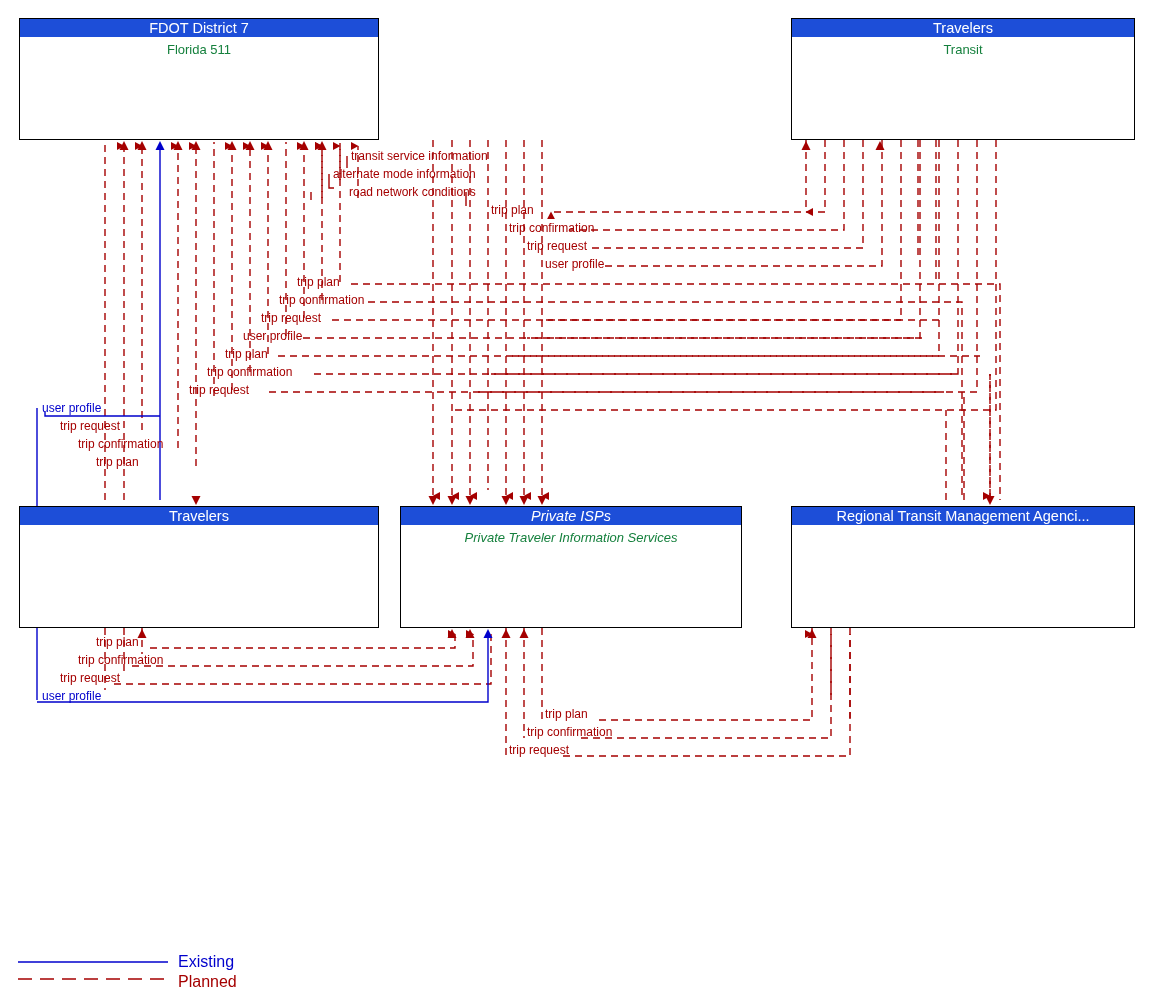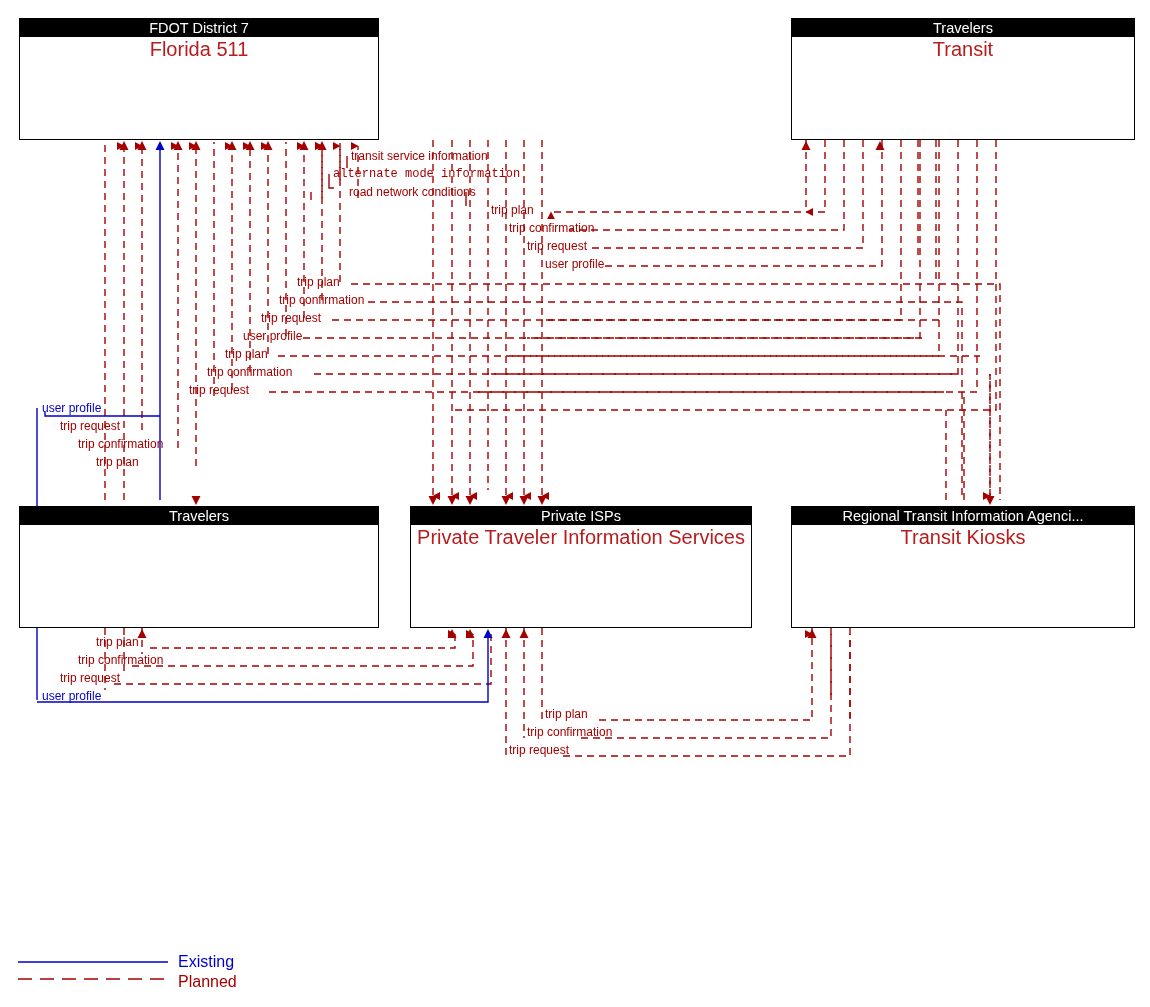--- a/index.html
+++ b/index.html
@@ -17,33 +17,33 @@
     background: #ffffff;
     overflow: hidden;
   }
   .node {
     position: absolute;
     border: 1px solid #000000;
     background: #ffffff;
     box-sizing: border-box;
   }
   .node-header {
-    background: #000000;
+    background: #1d4ed8;
     color: #ffffff;
     font-size: 14.5px;
     text-align: center;
     line-height: 18px;
     height: 18px;
     overflow: hidden;
     white-space: nowrap;
     font-family: "Liberation Sans", sans-serif;
   }
   .node-body {
-    color: #b91c1c;
-    font-size: 20px;
+    color: #15803d;
+    font-size: 13px;
     text-align: center;
     line-height: 21px;
     padding: 2px 4px 0 4px;
     font-family: "Liberation Sans", sans-serif;
   }
   .flowlabel {
     position: absolute;
     font-size: 12px;
     line-height: 12px;
     white-space: nowrap;
@@ -220,33 +220,32 @@
 
   <div class="node" style="left:791px; top:18px; width:344px; height:122px;">
     <div class="node-header">Travelers</div>
     <div class="node-body">Transit</div>
   </div>
 
   <div class="node" style="left:19px; top:506px; width:360px; height:122px;">
     <div class="node-header">Travelers</div>
   </div>
 
-  <div class="node" style="left:410px; top:506px; width:342px; height:122px;">
+  <div class="node" style="left:400px; top:506px; width:342px; height:122px;font-style:italic;">
     <div class="node-header">Private ISPs</div>
     <div class="node-body">Private Traveler Information Services</div>
   </div>
 
   <div class="node" style="left:791px; top:506px; width:344px; height:122px;">
-    <div class="node-header">Regional Transit Information Agenci...</div>
-    <div class="node-body">Transit Kiosks</div>
+    <div class="node-header">Regional Transit Management Agenci...</div>
   </div>
 
   <div id="flow-labels">
       <div class="flowlabel lbl-planned" style="left: 351px; top: 150px;">transit service information</div>
-      <div class="flowlabel lbl-planned" style="left: 333px; top: 168px; font-family: Liberation Mono, monospace;">alternate mode information</div>
+      <div class="flowlabel lbl-planned" style="left: 333px; top: 168px;">alternate mode information</div>
       <div class="flowlabel lbl-planned" style="left: 315px; top: 186px; margin-left: 34px;">road network conditions</div>
       <div class="flowlabel lbl-planned" style="left: 491px; top: 204px;">trip plan</div>
       <div class="flowlabel lbl-planned" style="left: 509px; top: 222px;">trip confirmation</div>
       <div class="flowlabel lbl-planned" style="left: 527px; top: 240px;">trip request</div>
       <div class="flowlabel lbl-planned" style="left: 545px; top: 258px;">user profile</div>
       <div class="flowlabel lbl-planned" style="left: 297px; top: 276px;">trip plan</div>
       <div class="flowlabel lbl-planned" style="left: 279px; top: 294px;">trip confirmation</div>
       <div class="flowlabel lbl-planned" style="left: 261px; top: 312px;">trip request</div>
       <div class="flowlabel lbl-planned" style="left: 243px; top: 330px;">user profile</div>
       <div class="flowlabel lbl-planned" style="left: 225px; top: 348px;">trip plan</div>

